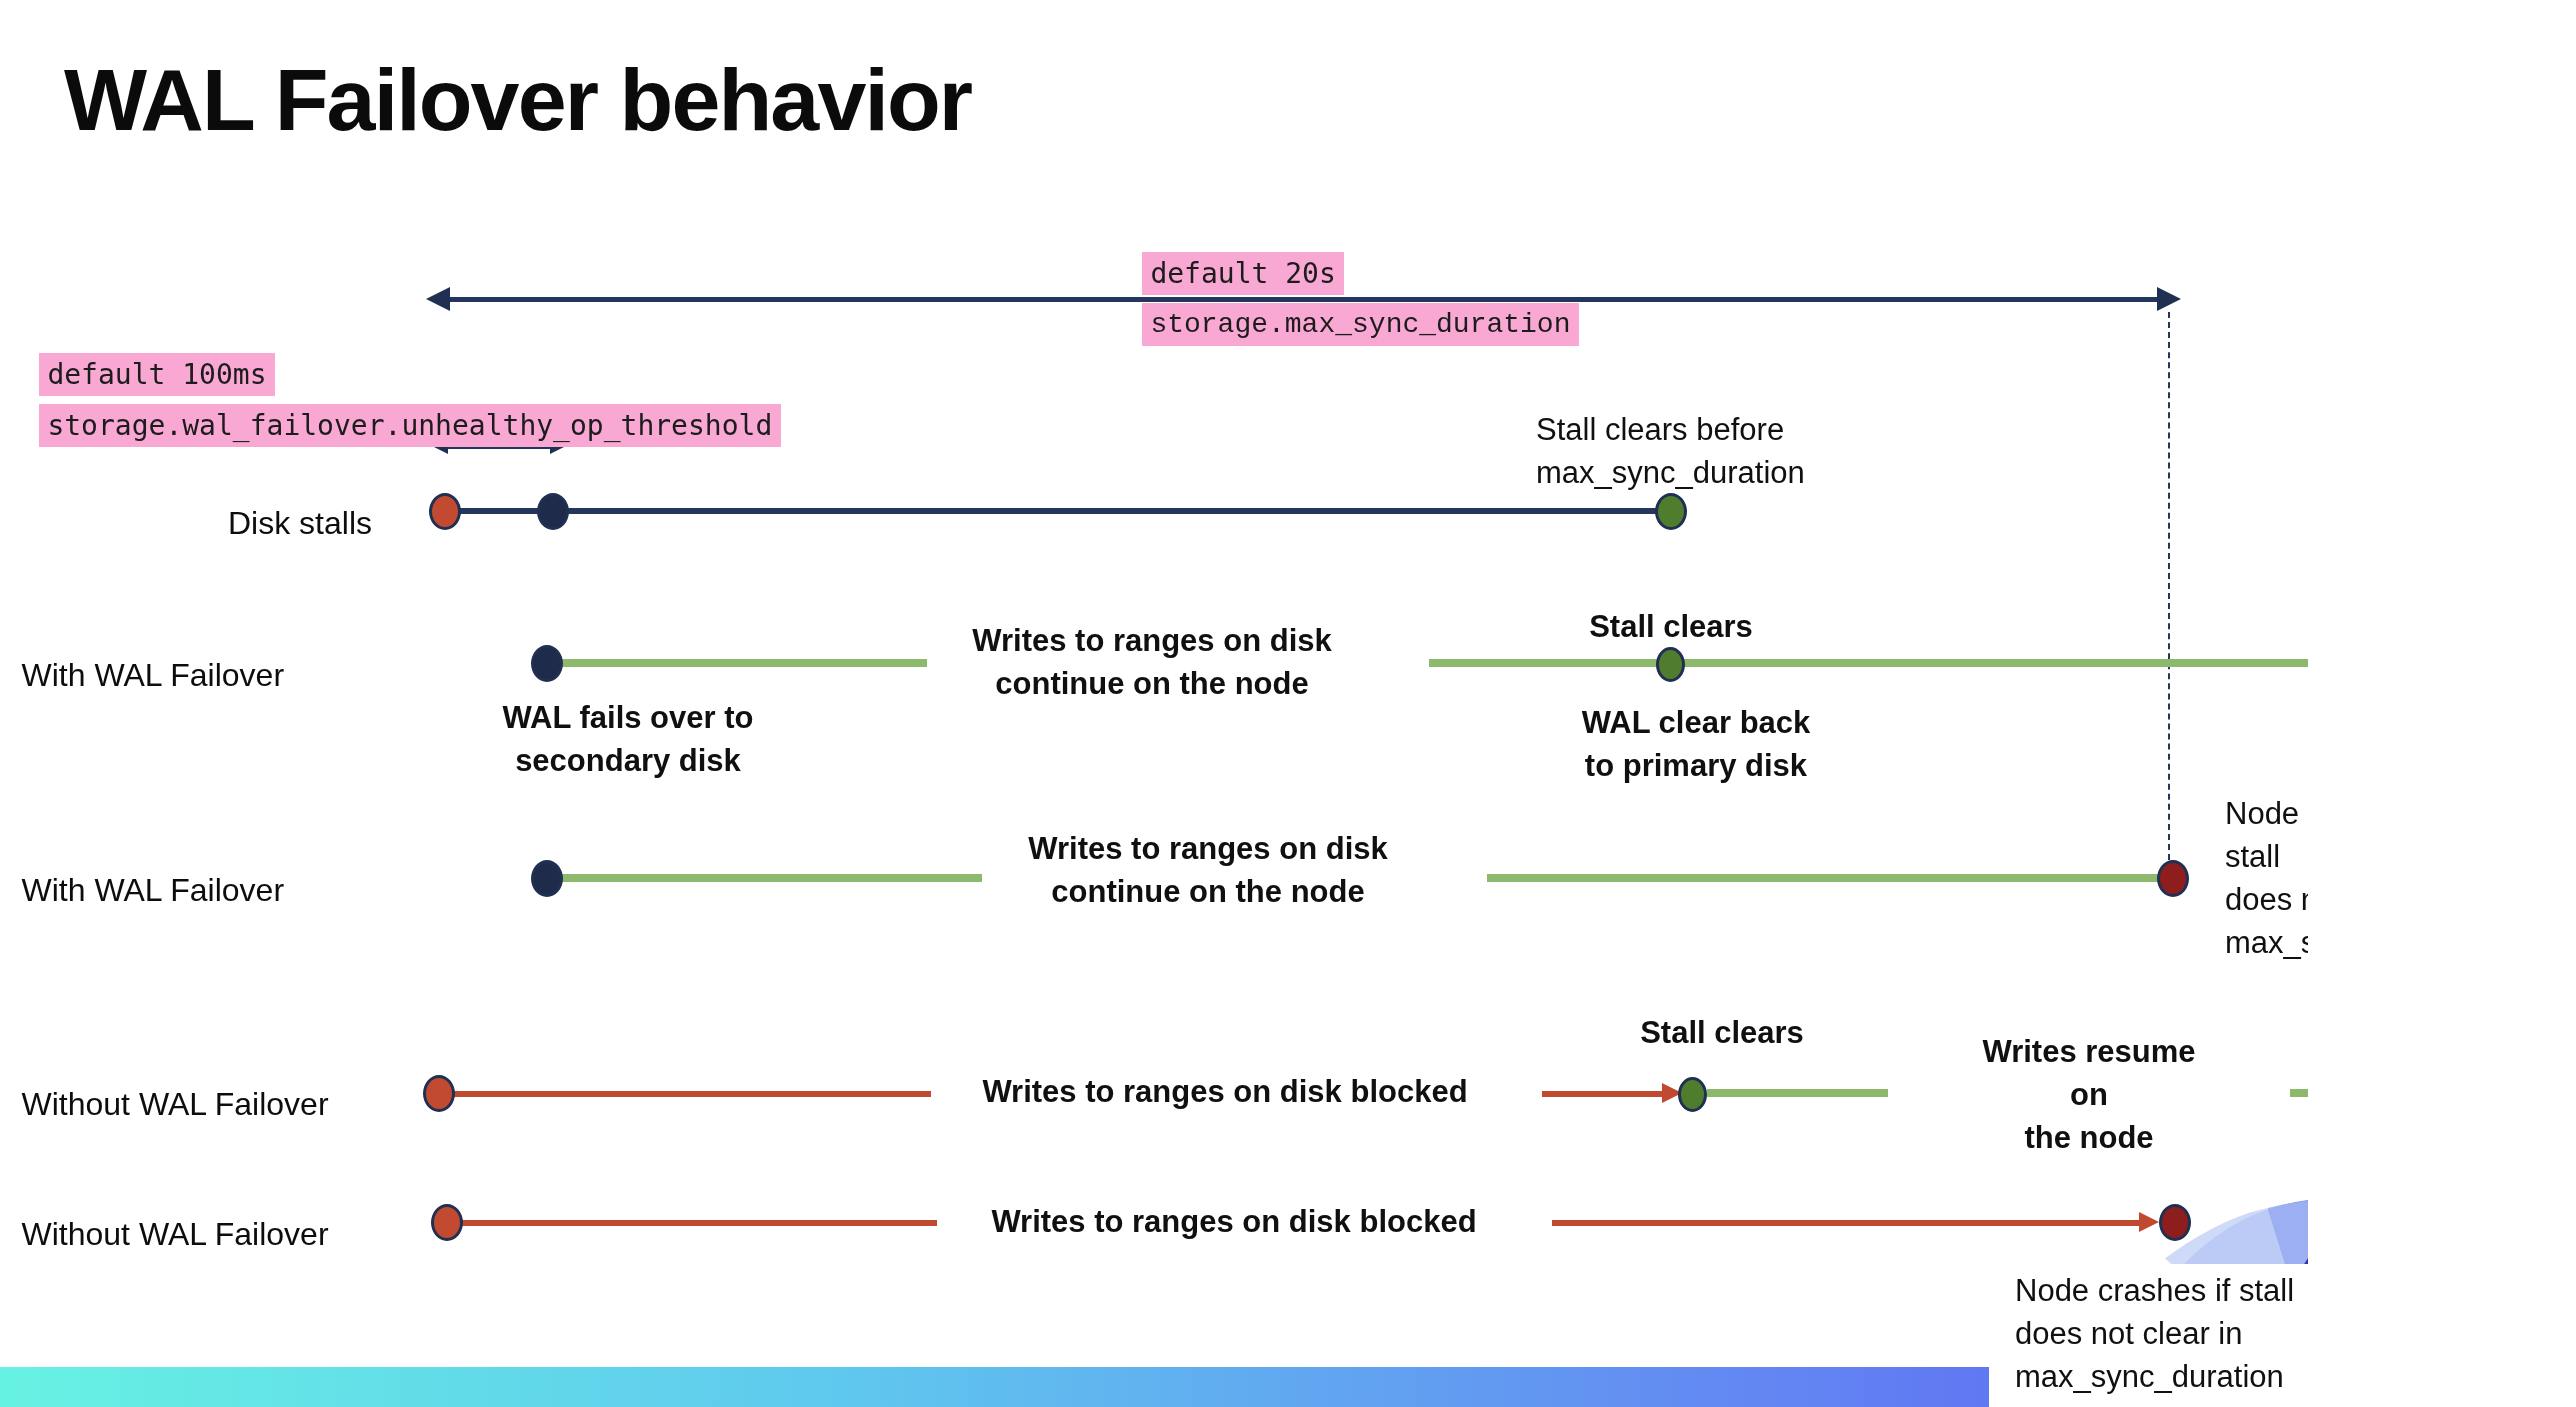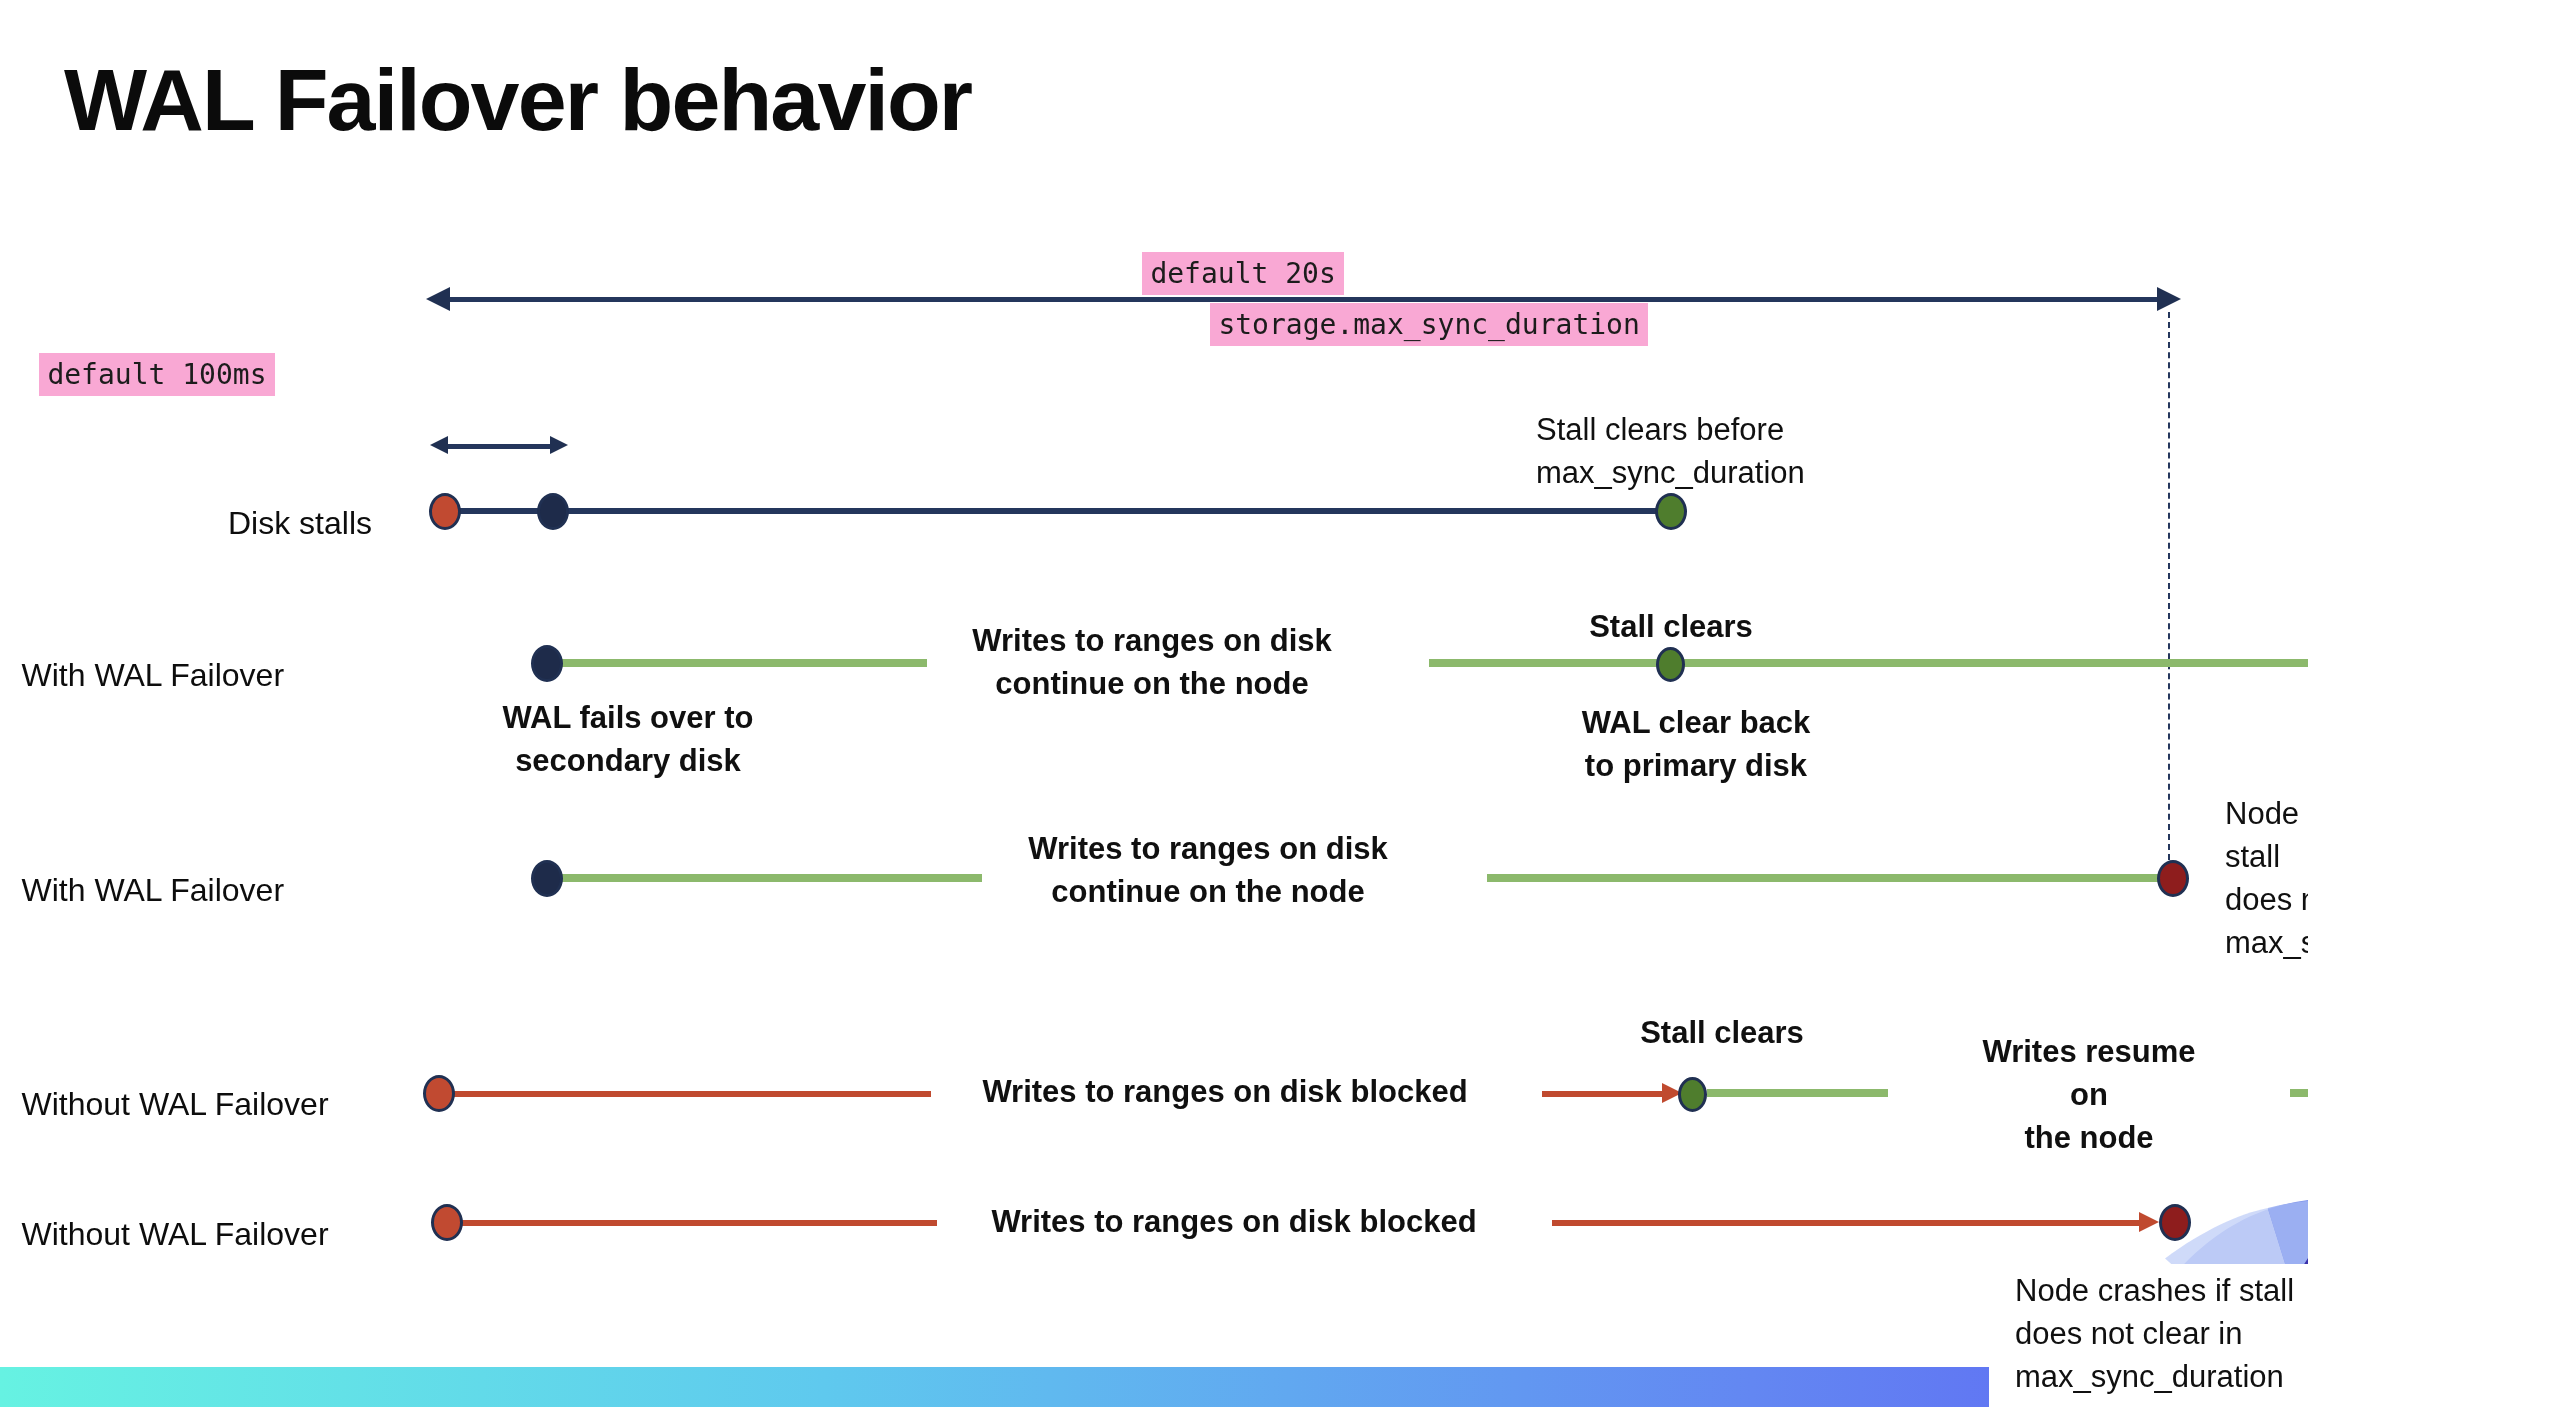--- a/index.html
+++ b/index.html
@@ -91,25 +91,26 @@
     <path d="M172,520 C195,400 255,305 500,92" stroke="url(#gRibbon)" stroke-width="44" fill="none"></path>
     <path d="M18,520 C45,448 105,408 165,407 C225,408 262,455 272,520 Z" fill="url(#gSmall)" opacity="0.95"></path>
   </svg>
 
   <div class="notebox" style="left:1989px;top:1264px;width:447px;height:144px;"></div>
 
   <div class="line navy" style="left:447px;top:297px;width:1714px;height:4.7px;"></div>
   <div class="ah" style="left:426px;top:287px;border-width:12.6px 24px 12.6px 0;border-color:transparent #203052 transparent transparent;"></div>
   <div class="ah" style="left:2157px;top:287px;border-width:12.6px 0 12.6px 24px;border-color:transparent transparent transparent #203052;"></div>
   <div class="mono" style="left:1142px;top:252px;">default 20s</div>
-  <div class="mono" style="left:1210px;top:303px;">storage.max_sync_duration</div>
+  <div class="mono" style="left:1142px;top:303px;font-family:Liberation Mono, monospace;">storage.max_sync_duration</div>
 
   <div class="dashv" style="left:2168px;top:312px;height:548px;"></div>
 
   <div class="mono" style="left:39px;top:353px;">default 100ms</div>
+  <div class="mono" style="left:39px;top:404px;">storage.wal_failover.unhealthy_op_threshold</div>
   <div class="line navy" style="left:447px;top:444px;width:105px;height:4.7px;"></div>
   <div class="ah" style="left:430px;top:436px;border-width:9.8px 18.7px 9.8px 0;border-color:transparent #203052 transparent transparent;"></div>
   <div class="ah" style="left:550px;top:436px;border-width:9.8px 0 9.8px 18.7px;border-color:transparent transparent transparent #203052;"></div>
 
   <div class="rowlabel" style="left:228px;top:490px;">Disk stalls</div>
   <div class="line navy" style="left:445px;top:508px;width:1226px;height:5.6px;"></div>
   <div class="dot fill-red" style="left:429px;top:493px;"></div>
   <div class="dot fill-navy" style="left:537px;top:493px;"></div>
   <div class="dot fill-green" style="left:1655px;top:493px;"></div>
   <div class="txt" style="left:1536px;top:408px;">Stall clears before

